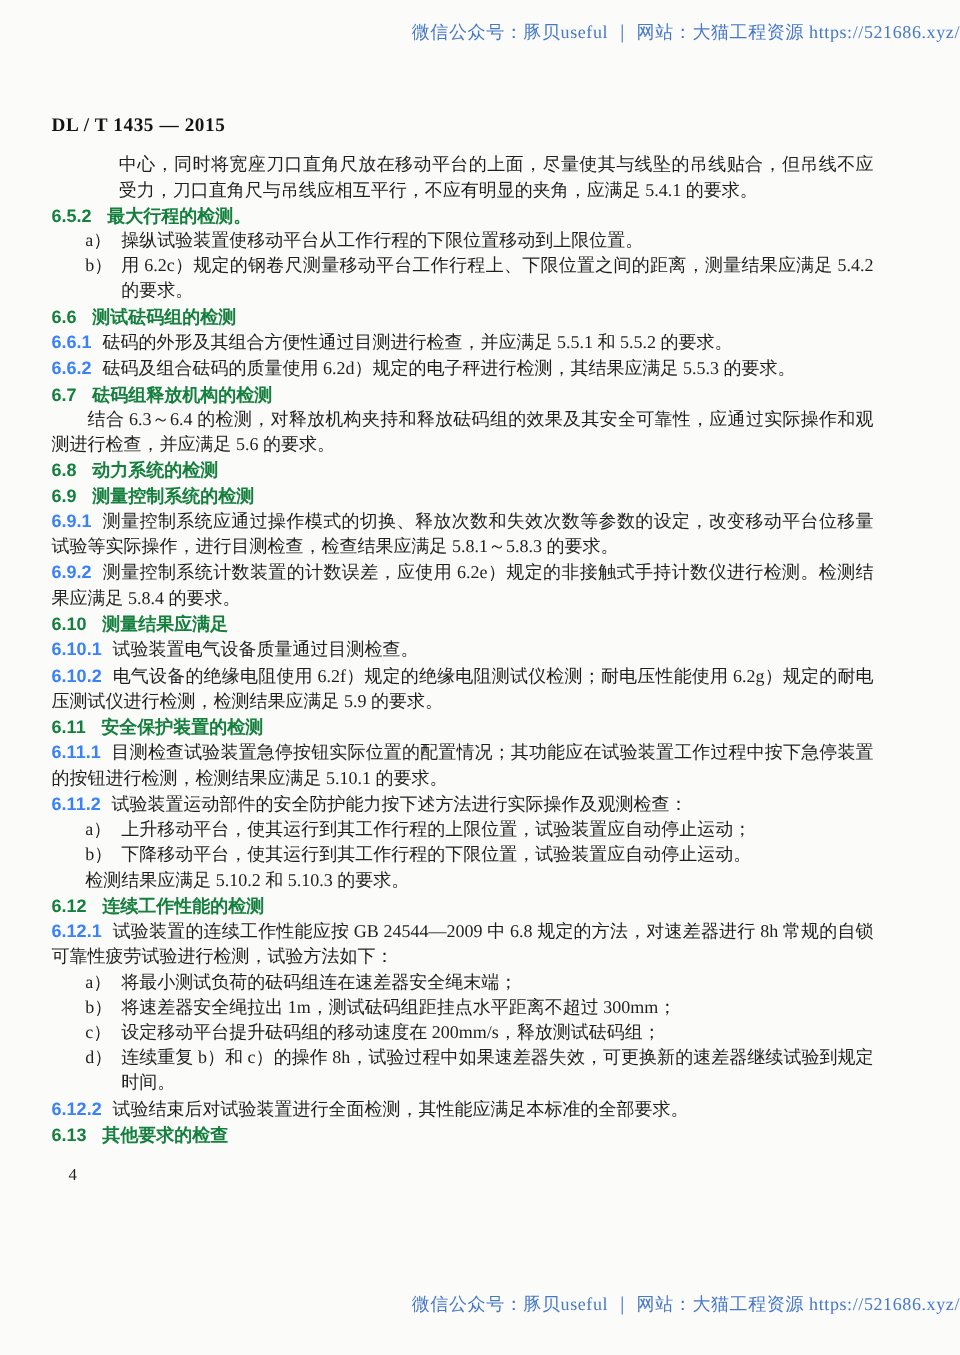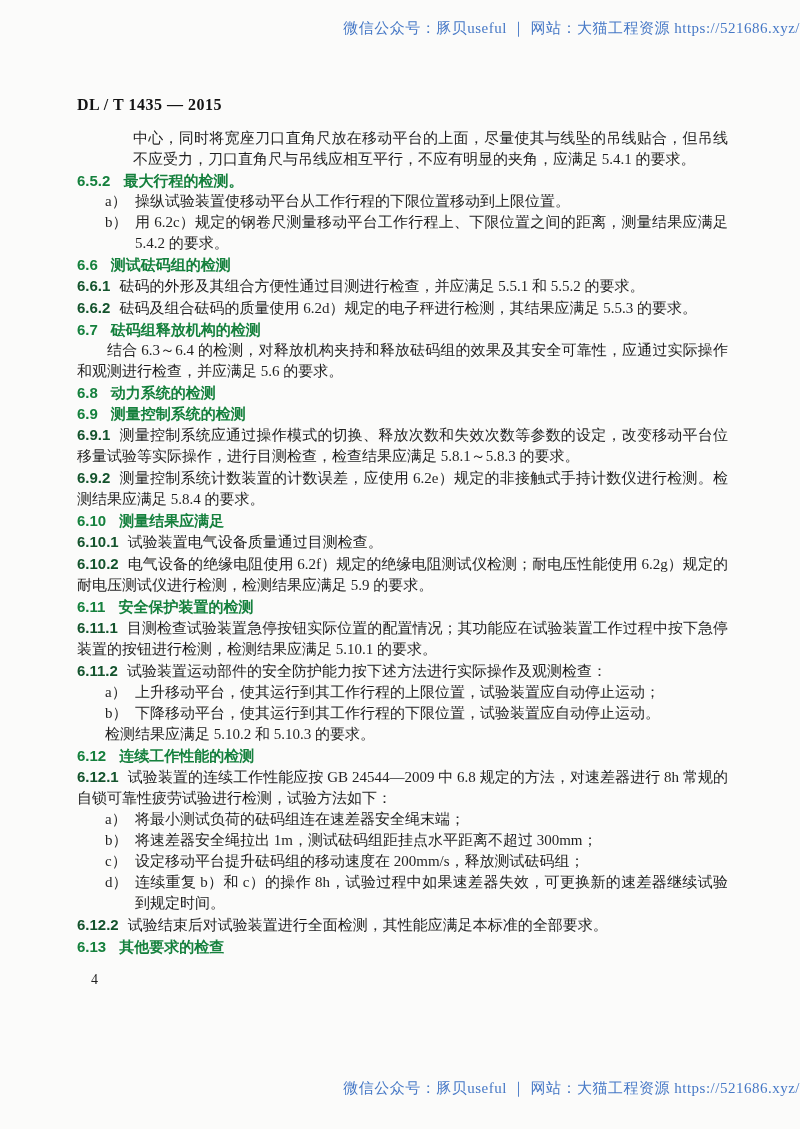--- a/index.html
+++ b/index.html
@@ -8,35 +8,35 @@
     background:#fbfbfa;
     font-family:"Liberation Serif","DejaVu Serif",serif;
     font-size:15px;line-height:21px;color:#1f1f1f;
   }
   .wm{
     position:absolute;left:0;right:0;text-align:right;
     font-size:15px;letter-spacing:0.5px;font-family:Liberation Serif, serif;
   }
   .wm-top{top:18px;}
   .wm-bottom{top:1078px;}
-  .page{padding:94px 72px 0 77px;}
+  .page{padding:94px 72px 0 43px;}
   .doc-code{
     font-weight:bold;font-size:16px;letter-spacing:0.5px;
     margin:0 0 13px 0;color:#141414;
   }
   .content p,.content h3{margin:0;padding:0;text-align:justify;}
   .heading{
     font-family:"Liberation Sans","DejaVu Sans",sans-serif;
     font-weight:bold;font-size:15px;line-height:21px;
     margin:2px 0 0 0;color:#15803d;text-align:left;
   }
   .heading .num{margin-right:13px;}
   .clause .num{
     font-family:"Liberation Sans","DejaVu Sans",sans-serif;
-    font-weight:bold;margin-right:9px;color:#14532d;
+    font-weight:bold;margin-right:9px;color:#3b82f6;
   }
   .para{text-indent:2em;}
   .cont56{margin-left:56px !important;}
   .cont28{margin-left:28px !important;}
   .li{display:flex;margin-left:28px;}
   .li .lbl{flex:0 0 30px;}
   .li .lt{flex:1;text-align:justify;}
   .page-num{margin-top:12px;padding-left:14px;font-size:14px;}
 </style>
 </head>

